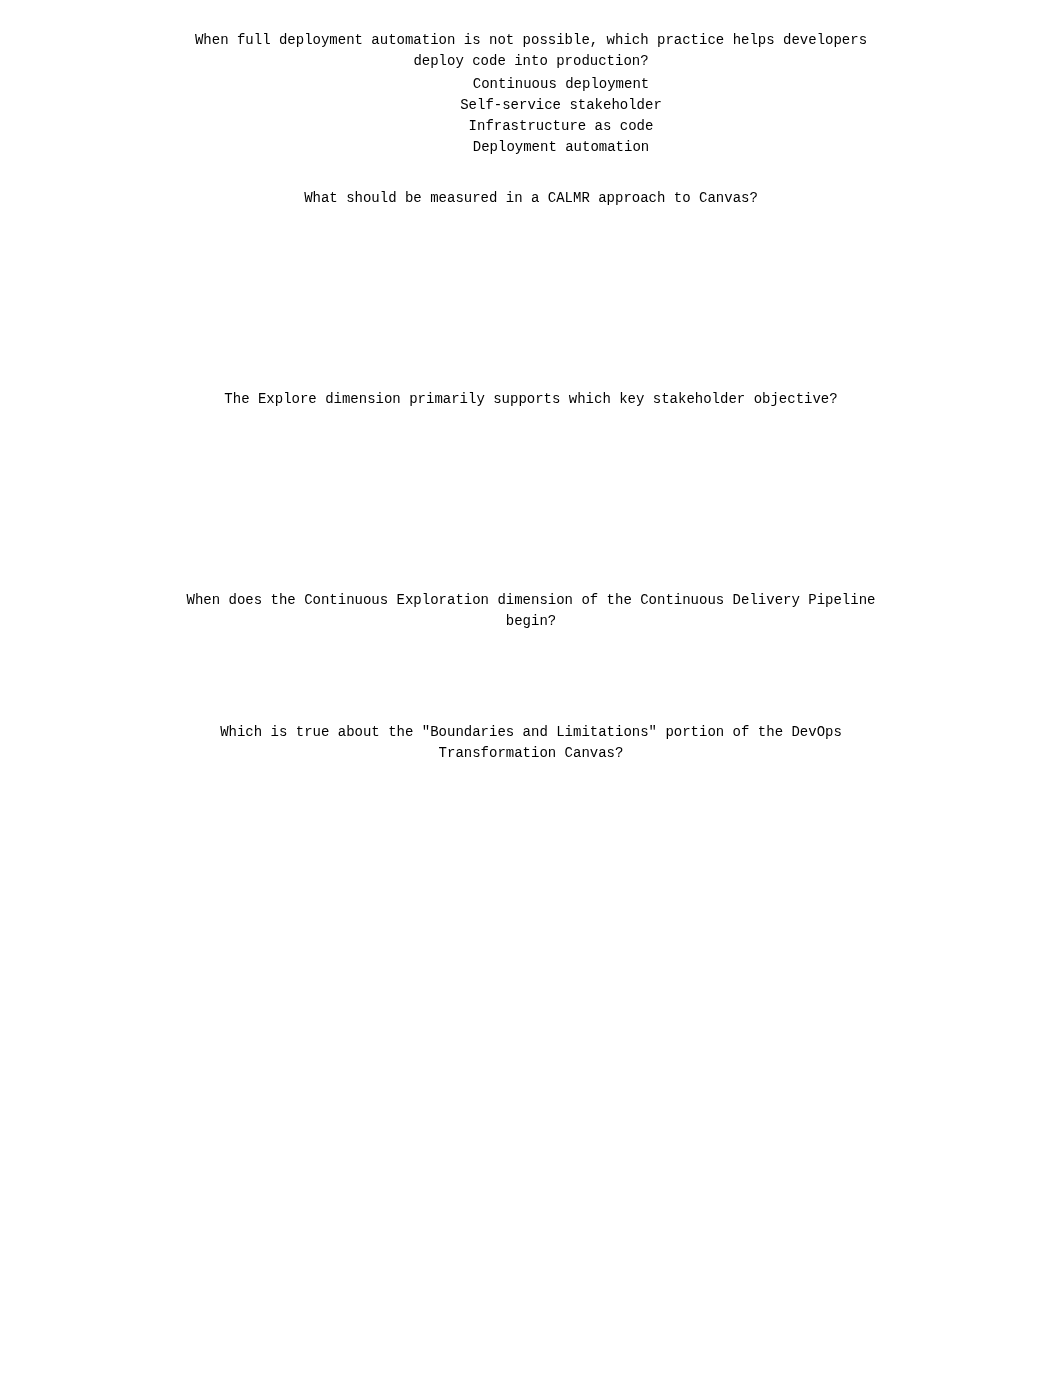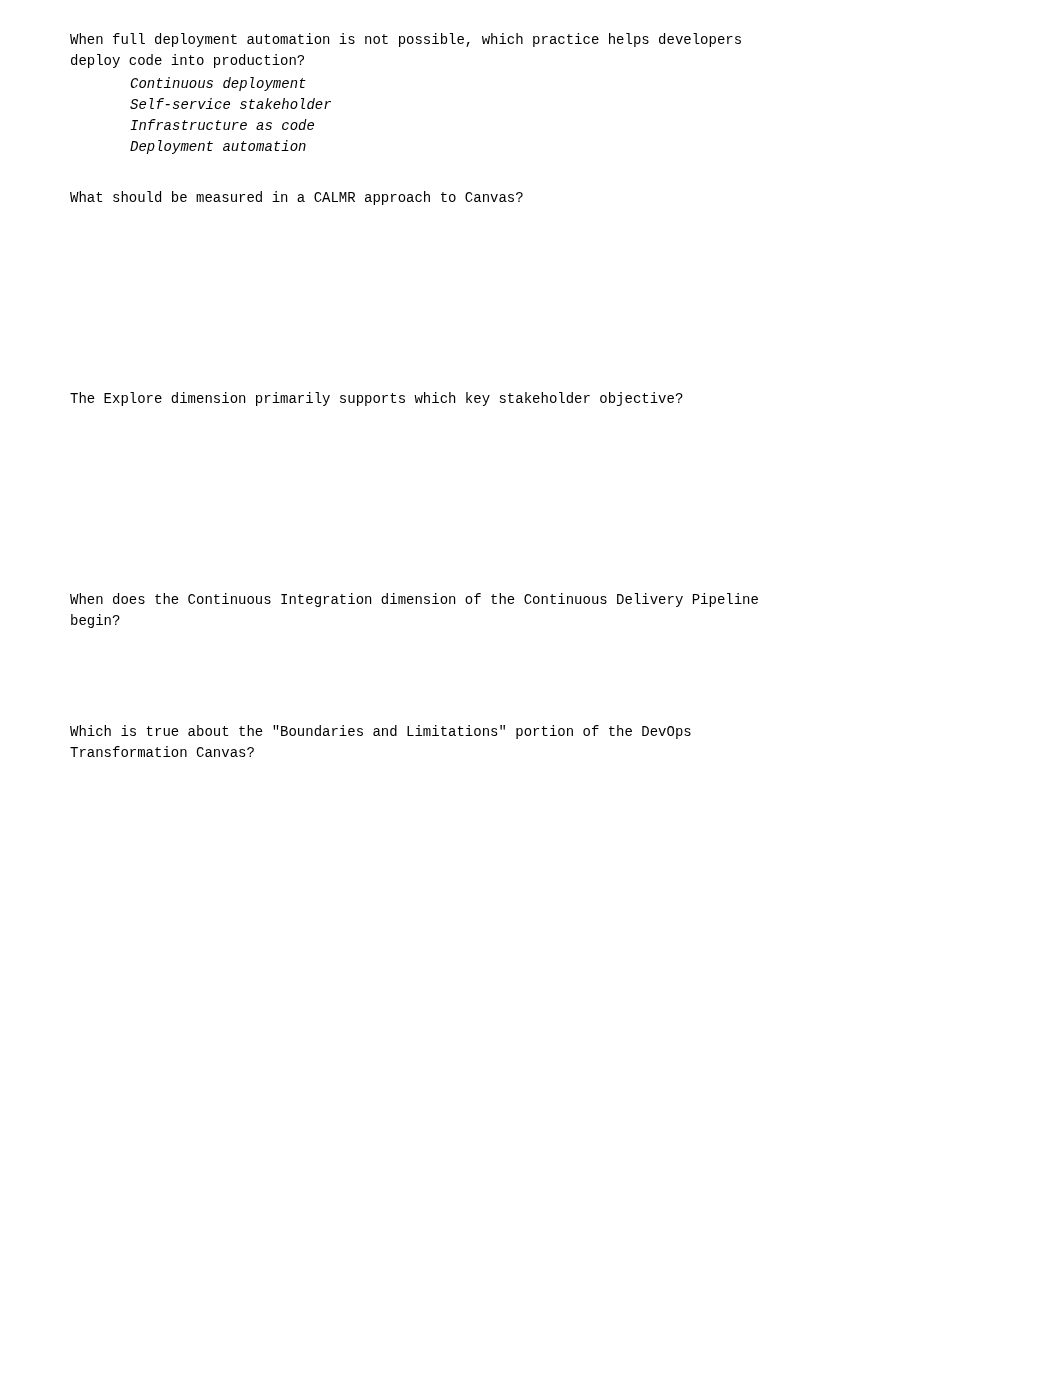--- a/index.html
+++ b/index.html
@@ -14,35 +14,35 @@
       font-size: 14px;
       color: #000000;
       width: 1062px;
       min-height: 1377px;
       padding: 30px 70px 30px 70px;
       line-height: 1.5;
     }
 
     .question-block {
       margin-bottom: 0;
+      text-align: center;
     }
 
     .question-text {
       white-space: pre-wrap;
       word-break: break-word;
     }
 
     .answer-options {
       margin-top: 2px;
       padding-left: 60px;
     }
 
     .answer-option {
       white-space: pre;
-      font-style: italic;
     }
 
     .spacer {
       height: 90px;
     }
 
     .spacer-small {
       height: 20px;
     }
   </style>
@@ -76,21 +76,21 @@
     <div class="question-text">The Explore dimension primarily supports which key stakeholder objective?</div>
     <div class="spacer"></div>
   </div>
 
   <div class="question-block">
     <div class="spacer"></div>
   </div>
 
 
   <div class="question-block">
-    <div class="question-text">When does the Continuous Integration dimension of the Continuous Delivery Pipeline
+    <div class="question-text">When does the Continuous Exploration dimension of the Continuous Delivery Pipeline
 begin?</div>
     <div class="spacer"></div>
   </div>
 
   <div class="question-block">
     <div class="question-text">Which is true about the "Boundaries and Limitations" portion of the DevOps
 Transformation Canvas?</div>
   </div>
 </div>
 

